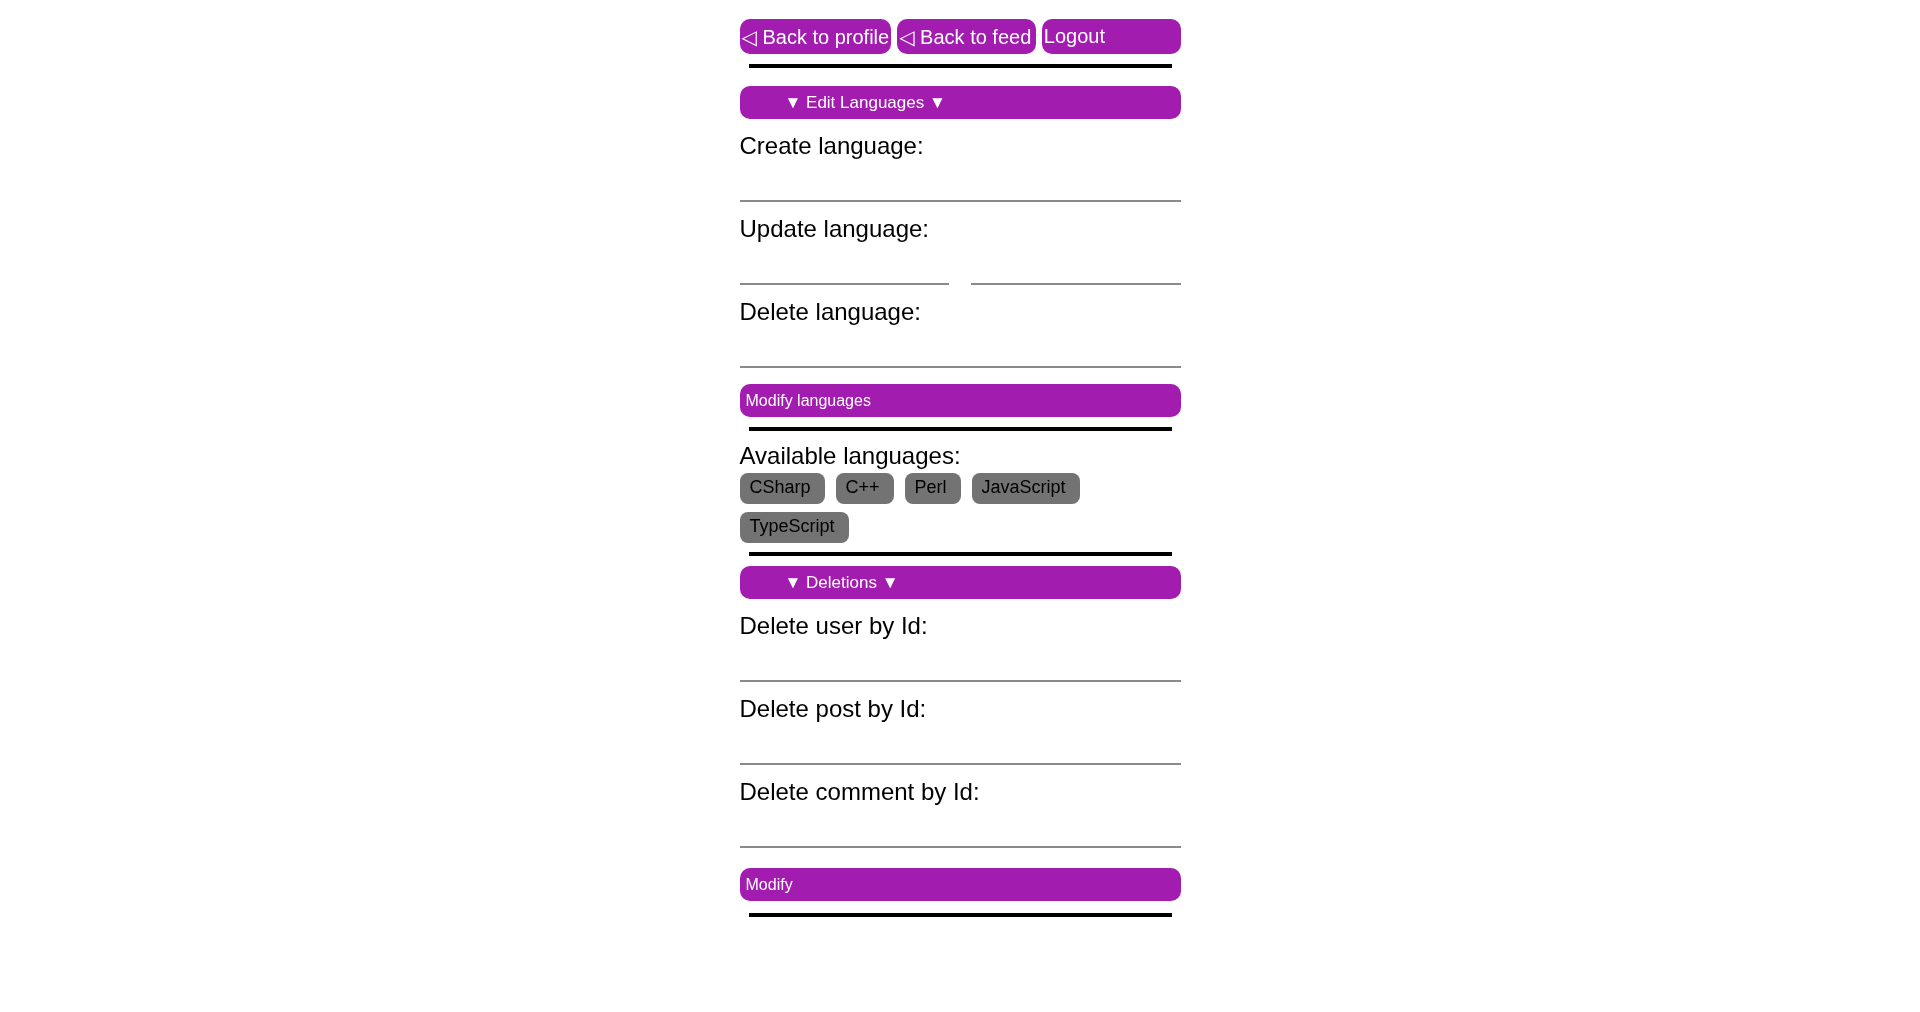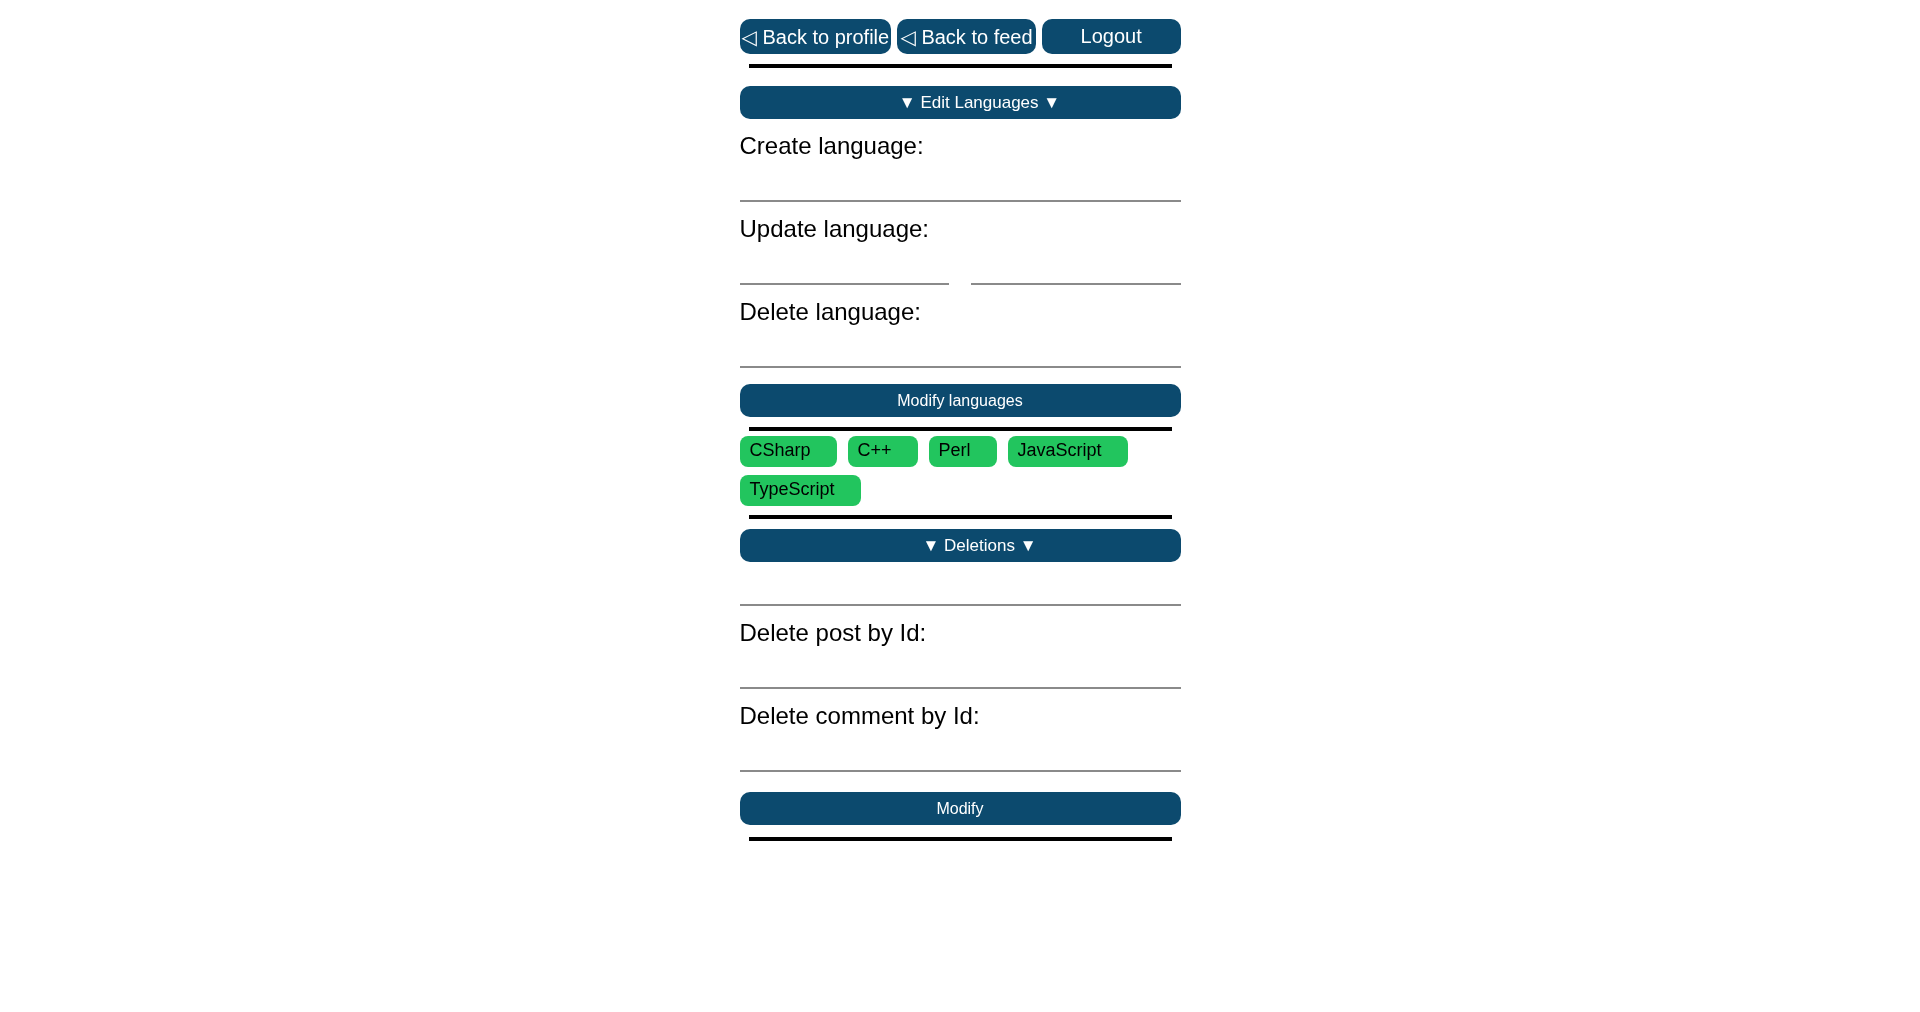--- a/index.html
+++ b/index.html
@@ -13,25 +13,25 @@
   .container {
     width: 441px;
     margin: 0 auto;
     padding-top: 19px;
   }
   button {
     font-family: inherit;
     cursor: pointer;
   }
   .pill-btn {
-    background: #0c4a6e;
+    background: #a21caf;
     color: #ffffff;
     border: none;
     border-radius: 10px;
-    text-align: center;
+    text-align: left;
   }
   .btn-row {
     display: flex;
     gap: 6px;
   }
   .btn-row .pill-btn {
     flex: 1;
     height: 35px;
     font-size: 20px;
     padding: 0 2px;
@@ -91,24 +91,24 @@
     flex: 1;
     min-width: 0;
   }
   .chips {
     display: flex;
     flex-wrap: wrap;
     gap: 8px 11px;
     margin-top: 5px;
   }
   .chip {
-    background: #22c55e;
+    background: #737373;
     color: #000000;
     border-radius: 8px;
-    padding: 4px 26px 6px 10px;
+    padding: 4px 14px 6px 10px;
     font-size: 18px;
     line-height: 21px;
   }
 </style>
 </head>
 <body>
 
 <div class="page">
   <div class="container">
 
@@ -131,33 +131,35 @@
       <input class="line-input" type="text" value="" style="">
     </div>
 
     <label class="field-label">Delete language:</label>
     <input class="line-input" type="text" value="" style="">
 
     <button class="pill-btn action-btn modify-btn">Modify languages</button>
 
     <hr class="thick after-modify">
 
+    <div class="field-label avail-label">Available languages:</div>
     <div class="chips">
         <span class="chip">CSharp</span>
         <span class="chip">C++</span>
         <span class="chip">Perl</span>
         <span class="chip">JavaScript</span>
         <span class="chip">TypeScript</span>
       </div>
 
     <hr class="thick after-chips">
 
 
     <button class="pill-btn wide-btn toggle-deletions">▼ Deletions ▼</button>
 
+    <label class="field-label">Delete user by Id:</label>
     <input class="line-input" type="text" value="" style="">
 
     <label class="field-label">Delete post by Id:</label>
     <input class="line-input" type="text" value="" style="">
 
     <label class="field-label">Delete comment by Id:</label>
     <input class="line-input" type="text" value="" style="">
 
     <button class="pill-btn action-btn delete-btn">Modify</button>
 

